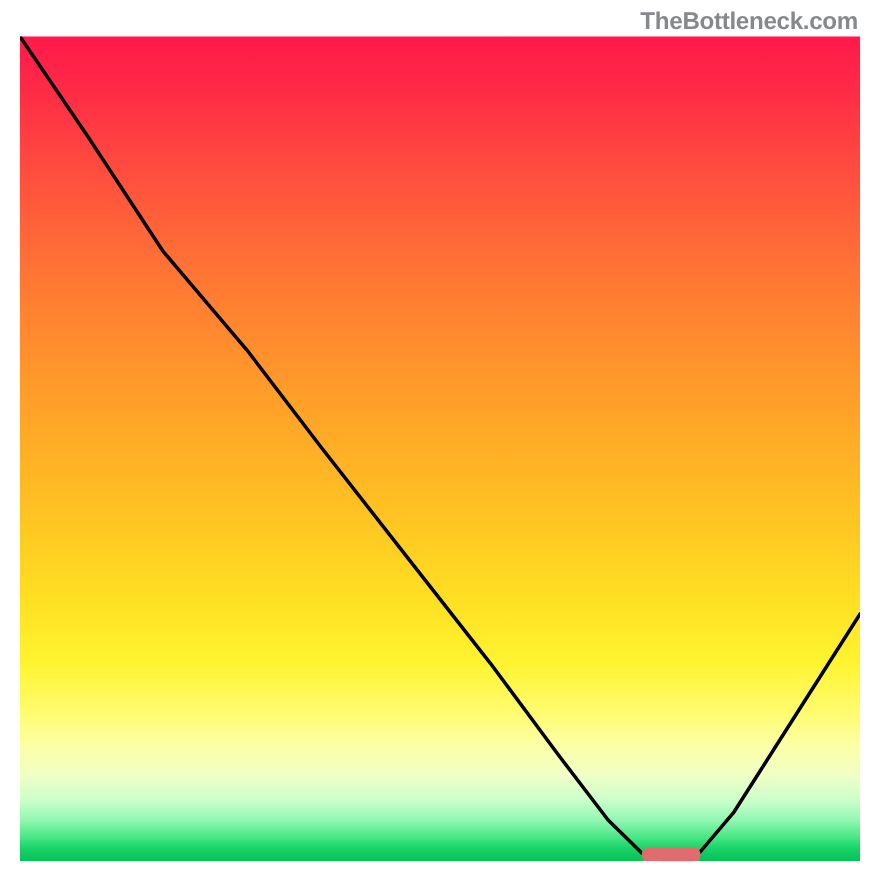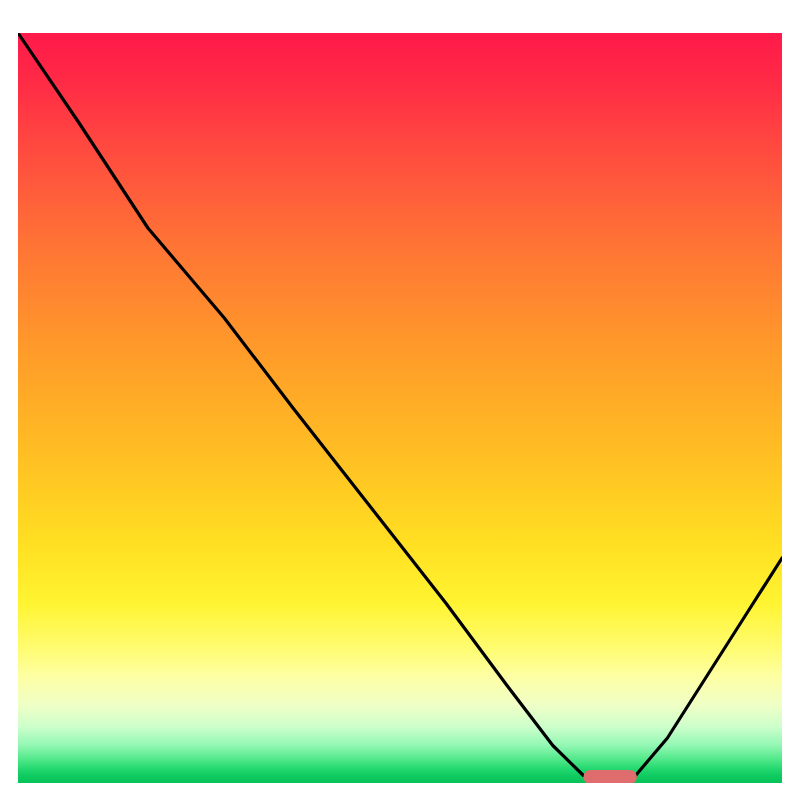--- a/index.html
+++ b/index.html
@@ -68,20 +68,21 @@
   }
   .optimal-marker {
     fill: #e06d6d;
     stroke: none;
   }
 </style>
 </head>
 <body>
 
 <div class="chart-container">
+  <div class="watermark">TheBottleneck.com</div>
 
   <div class="plot-area">
     <div class="gradient-bg"></div>
     <svg class="curve-svg" viewBox="0 0 764 750" preserveAspectRatio="none">
       <path d="M0.0 0.0 L61.1 90.0 L129.9 195.0 L168.1 240.0 L206.3 285.0 L275.0 375.0 L351.4 472.5 L427.8 570.0 L489.0 652.5 L534.8 712.5 L565.4 742.5 L588.3 750.0 L611.2 750.0 L649.4 705.0 L687.6 645.0 L725.8 585.0 L764.0 525.0" fill="none" stroke="#000000" stroke-width="3.2" stroke-linejoin="round" stroke-linecap="round"></path>
       <rect class="optimal-marker" x="565.4" y="737.0" width="53.5" height="14.0" rx="7" ry="7"></rect>
     </svg>
   </div>
 </div>
 

